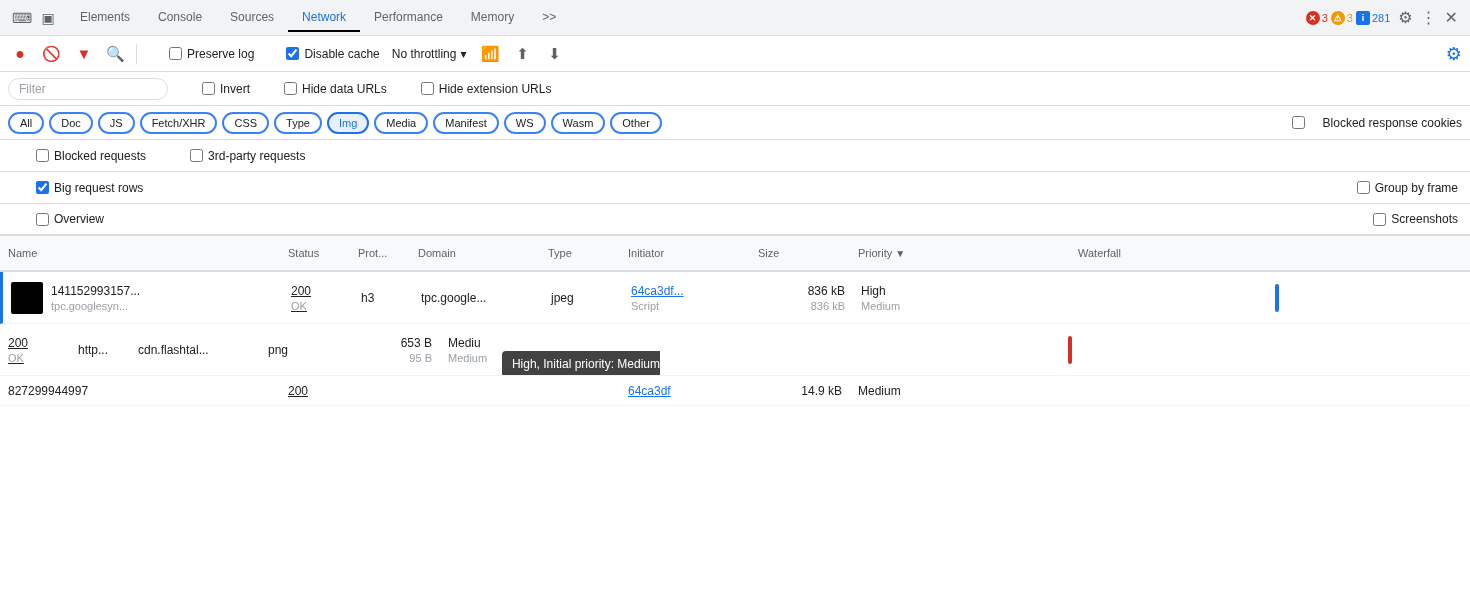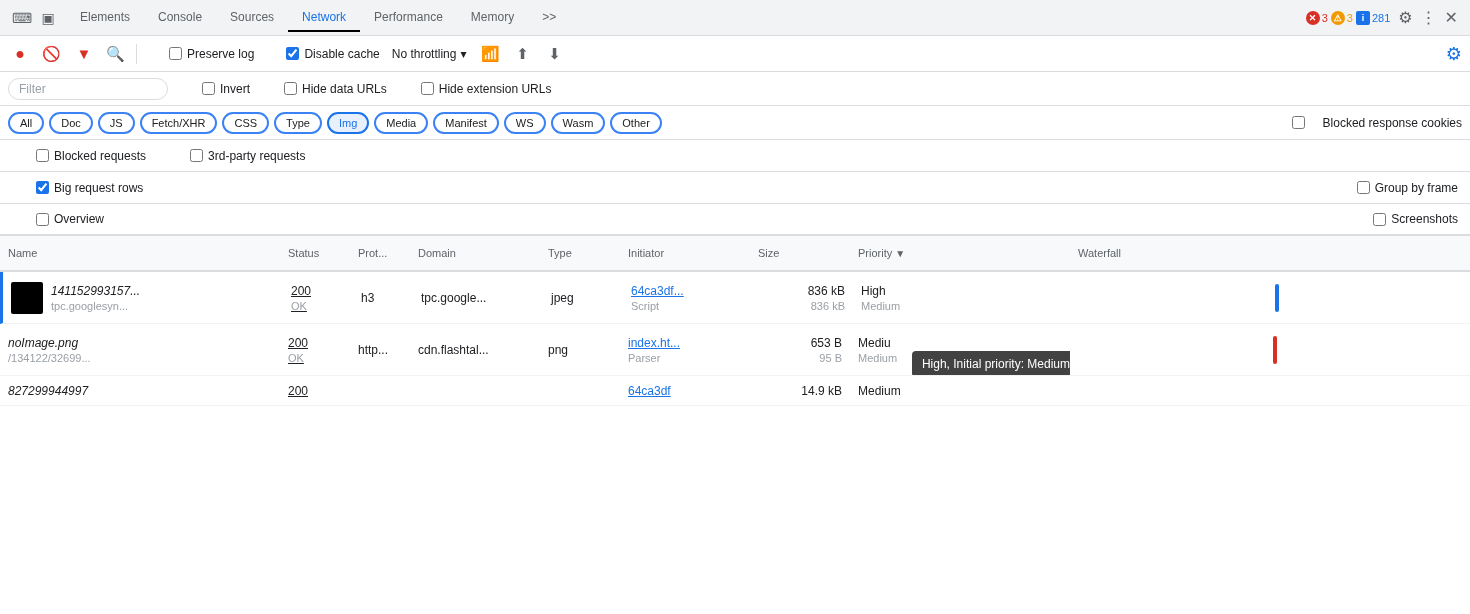--- a/index.html
+++ b/index.html
@@ -110,21 +110,21 @@
     .td-name { width: 280px; flex-shrink: 0; }
     .td-status { width: 70px; flex-shrink: 0; text-decoration: underline; }
     .td-prot { width: 60px; flex-shrink: 0; }
     .td-domain { width: 130px; flex-shrink: 0; }
     .td-type { width: 80px; flex-shrink: 0; }
     .td-initiator { width: 130px; flex-shrink: 0; }
     .td-size { width: 100px; flex-shrink: 0; text-align: right; align-items: flex-end; }
     .td-priority { width: 220px; flex-shrink: 0; }
     .td-waterfall { flex: 1; display: flex; align-items: center; }
 
-    .name-primary { font-size: 12px; color: #202124; font-style: italic; }
+    .name-primary { font-size: 12px; color: #202124; }
     .name-secondary { font-size: 11px; color: #9aa0a6; margin-top: 2px; }
     .status-ok { color: #202124; font-size: 12px; }
     .status-ok-sub { color: #9aa0a6; font-size: 11px; margin-top: 2px; }
     .initiator-link { color: #1a73e8; text-decoration: underline; font-size: 12px; cursor: pointer; }
     .initiator-sub { color: #9aa0a6; font-size: 11px; margin-top: 2px; }
     .size-primary { font-size: 12px; }
     .size-secondary { font-size: 11px; color: #9aa0a6; margin-top: 2px; }
     .priority-primary { font-size: 12px; }
     .priority-secondary { font-size: 11px; color: #9aa0a6; margin-top: 2px; }
 
@@ -334,42 +334,32 @@
     <div class="td td-priority">
       <div class="priority-primary">High</div>
       <div class="priority-secondary">Medium</div>
     </div>
     <div class="td td-waterfall">
       <div class="waterfall-bar"></div>
     </div>
   </div>
 
   <div class="table-row" style="position:relative;">
-    <div class="td td-name">
-      <div>
-        <div class="name-primary">noImage.png</div>
-        <div class="name-secondary">/134122/32699...</div>
-      </div>
-    </div>
     <div class="td td-status">
       <div class="status-ok">200</div>
       <div class="status-ok-sub">OK</div>
     </div>
     <div class="td td-prot">
       <span>http...</span>
     </div>
     <div class="td td-domain">
       <span>cdn.flashtal...</span>
     </div>
     <div class="td td-type">
       <span>png</span>
-    </div>
-    <div class="td td-initiator">
-      <div class="initiator-link">index.ht...</div>
-      <div class="initiator-sub">Parser</div>
     </div>
     <div class="td td-size">
       <div class="size-primary">653 B</div>
       <div class="size-secondary">95 B</div>
     </div>
     <div class="td td-priority" style="position:relative;">
       <div class="priority-primary">Mediu</div>
       <div class="priority-secondary">Medium</div>
       <div class="tooltip">High, Initial priority: Medium</div>
     </div>

